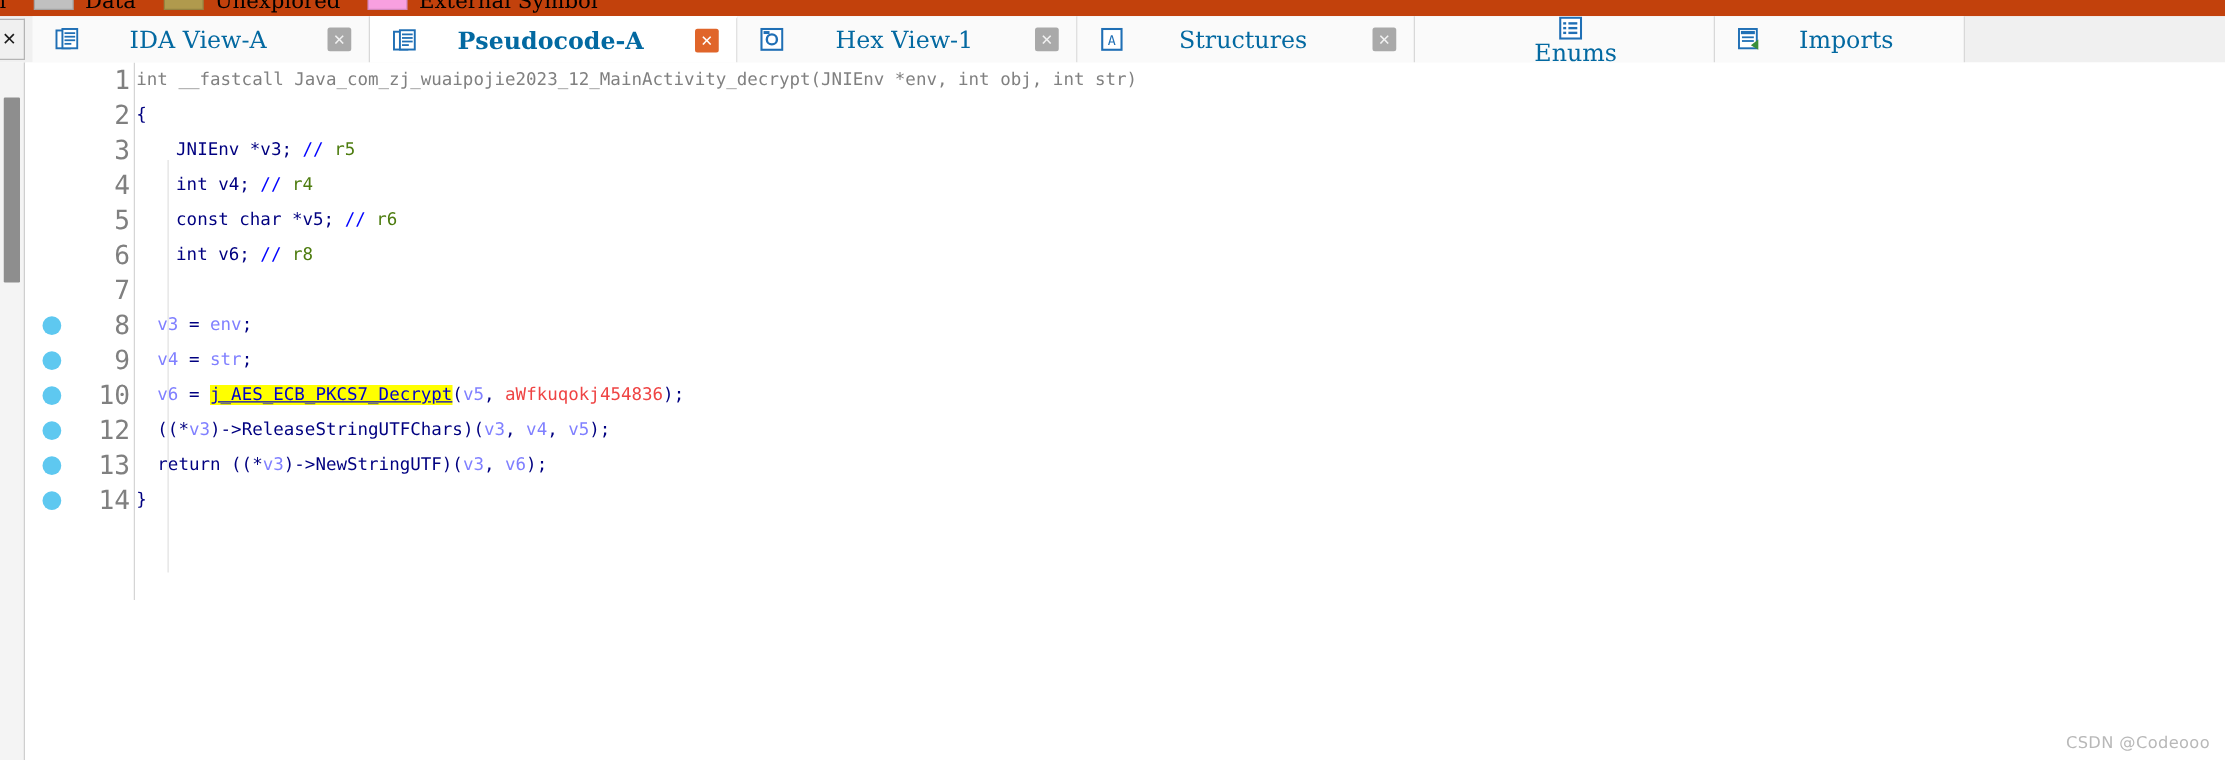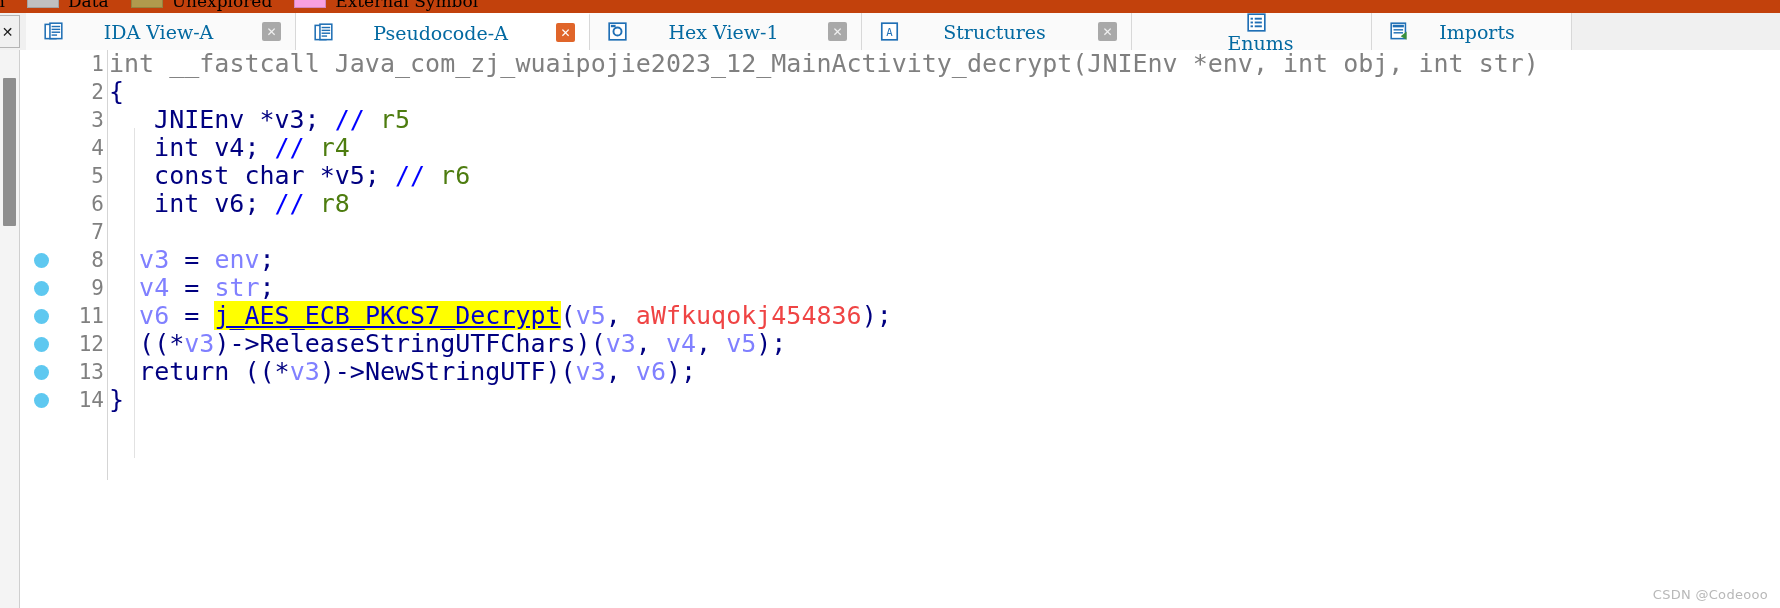--- a/index.html
+++ b/index.html
@@ -180,21 +180,21 @@
     padding-right: 3px;
     box-sizing: border-box;
     font-family: "DejaVu Sans Mono", monospace;
     font-size: 21px;
     line-height: 28px;
     color: #808080;
   }
   .codetext {
     flex: 1 1 auto;
     font-family: "DejaVu Sans Mono", monospace;
-    font-size: 25px;
+    font-size: 14px;
     line-height: 28px;
     white-space: pre;
     color: #000080;
     padding-left: 2px;
   }
   
   .indent-guide {
     position: absolute;
     left: 86px; top: 0px;
     width: 1px; height: 430px;
@@ -268,21 +268,21 @@
             <rect x="5" y="1" width="10" height="13" fill="#ffffff" stroke="#1f6fb5" stroke-width="1.3"></rect>
             <rect x="6.4" y="3.2" width="7.2" height="1.2" fill="#1f6fb5"></rect>
             <rect x="6.4" y="5.6" width="7.2" height="1.2" fill="#1f6fb5"></rect>
             <rect x="6.4" y="8" width="7.2" height="1.2" fill="#1f6fb5"></rect>
             <rect x="6.4" y="10.4" width="4.6" height="1.2" fill="#1f6fb5"></rect>
           </svg>
         </span>
         <span class="tab-label">IDA View-A</span>
         <span class="tab-close">✕</span>
       </div>
-      <div class="tab active" style="width: 294px;">
+      <div class="tab active" style="width: 294px; font-weight: bold;">
         <span style="display: block; flex: 0 0 auto; width: 19px; height: 19px; margin-right: 8px;">
           <svg class="tab-icon" viewBox="0 0 16 16">
             <rect x="1" y="2" width="9" height="12" fill="#ffffff" stroke="#1f6fb5" stroke-width="1.3"></rect>
             <rect x="5" y="1" width="10" height="13" fill="#ffffff" stroke="#1f6fb5" stroke-width="1.3"></rect>
             <rect x="6.4" y="3.2" width="7.2" height="1.2" fill="#1f6fb5"></rect>
             <rect x="6.4" y="5.6" width="7.2" height="1.2" fill="#1f6fb5"></rect>
             <rect x="6.4" y="8" width="7.2" height="1.2" fill="#1f6fb5"></rect>
             <rect x="6.4" y="10.4" width="4.6" height="1.2" fill="#1f6fb5"></rect>
           </svg>
         </span>
@@ -409,21 +409,21 @@
         <div class="gutter-dot">
           <span class="dot"></span>
         </div>
         <div class="lineno">9</div>
         <div class="codetext"><span class="t-punc">  </span><span class="t-var">v4</span><span class="t-punc"> = </span><span class="t-var">str</span><span class="t-punc">;</span></div>
       </div>
       <div class="code-row">
         <div class="gutter-dot">
           <span class="dot"></span>
         </div>
-        <div class="lineno">11</div>
+        <div class="lineno">10</div>
         <div class="codetext"><span class="t-punc">  </span><span class="t-var">v6</span><span class="t-punc"> = </span><span class="t-hl">j_AES_ECB_PKCS7_Decrypt</span><span class="t-punc">(</span><span class="t-var">v5</span><span class="t-punc">, </span><span class="t-str">aWfkuqokj454836</span><span class="t-punc">);</span></div>
       </div>
       <div class="code-row">
         <div class="gutter-dot">
           <span class="dot"></span>
         </div>
         <div class="lineno">12</div>
         <div class="codetext"><span class="t-punc">  ((*</span><span class="t-var">v3</span><span class="t-punc">)-&gt;ReleaseStringUTFChars)(</span><span class="t-var">v3</span><span class="t-punc">, </span><span class="t-var">v4</span><span class="t-punc">, </span><span class="t-var">v5</span><span class="t-punc">);</span></div>
       </div>
       <div class="code-row">

